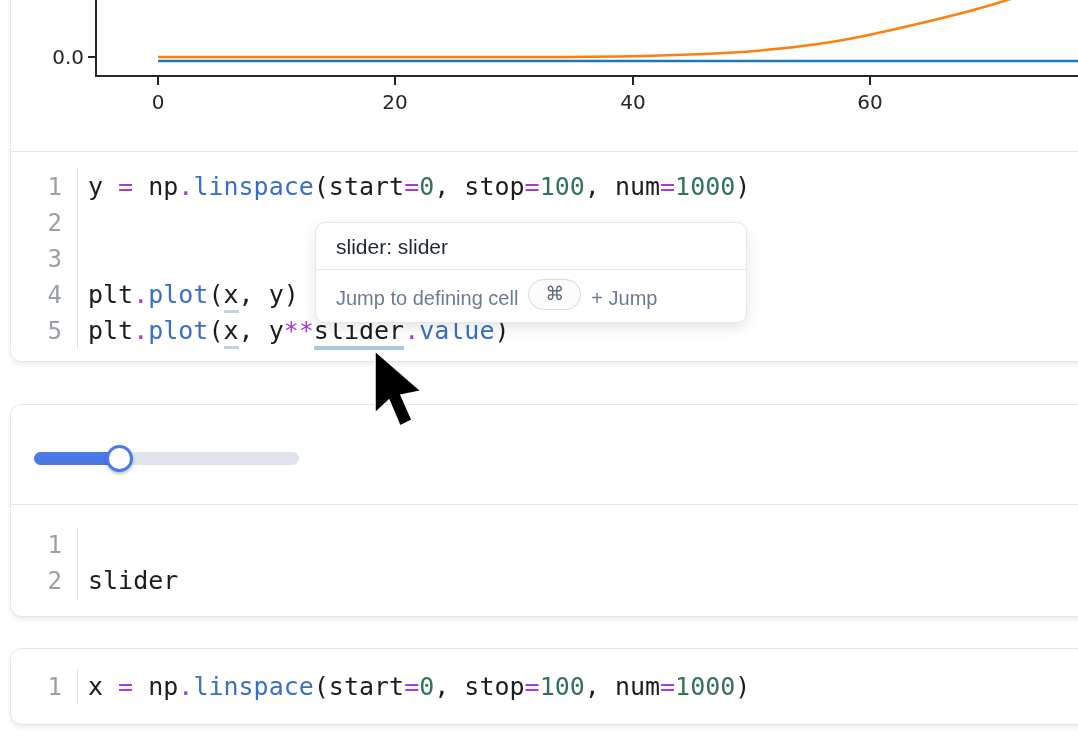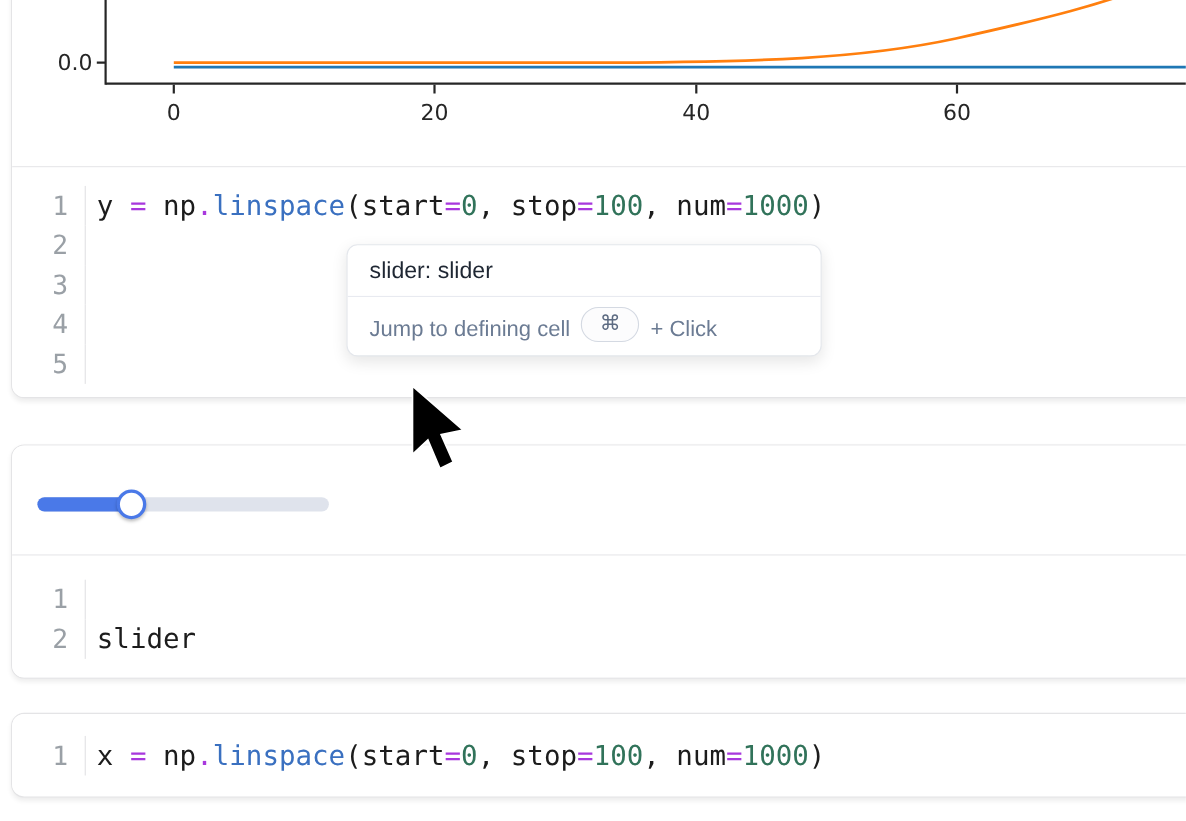--- a/index.html
+++ b/index.html
@@ -94,34 +94,36 @@
       <div class="crow">
         <span class="ln">2</span>
         <div class="ctext"></div>
       </div>
       <div class="crow">
         <span class="ln">3</span>
         <div class="ctext"></div>
       </div>
       <div class="crow">
         <span class="ln">4</span>
+        <div class="ctext"><span class="tok-p">plt</span><span class="tok-op">.</span><span class="tok-fn">plot</span><span class="tok-p">(</span><span class="tok-und">x</span><span class="tok-p">, y)</span></div>
       </div>
       <div class="crow">
         <span class="ln">5</span>
+        <div class="ctext"><span class="tok-p">plt</span><span class="tok-op">.</span><span class="tok-fn">plot</span><span class="tok-p">(</span><span class="tok-und">x</span><span class="tok-p">, y</span><span class="tok-op">**</span><span class="tok-und2">slider</span><span class="tok-op">.</span><span class="tok-fn">value</span><span class="tok-p">)</span></div>
       </div>
     </div>
 </div>
 
 <div class="tooltip">
   <div class="tt-title">slider: slider</div>
   <div class="tt-div"></div>
   <div class="tt-foot">
     <span>Jump to defining cell</span>
     <span class="kbd">⌘</span>
-    <span>+ Click</span>
+    <span>+ Jump</span>
   </div>
 </div>
 
 <svg class="cursor" width="60" height="86" viewBox="0 0 60 86">
   <polygon points="2,0 2,62 16,49 27,75 39,69 28,44 48,40" fill="#000000" stroke="#ffffff" stroke-width="1.5"></polygon>
 </svg>
 
 <div class="cell" id="cell-slider">
   <div class="output-area">
     <div class="uislider">

